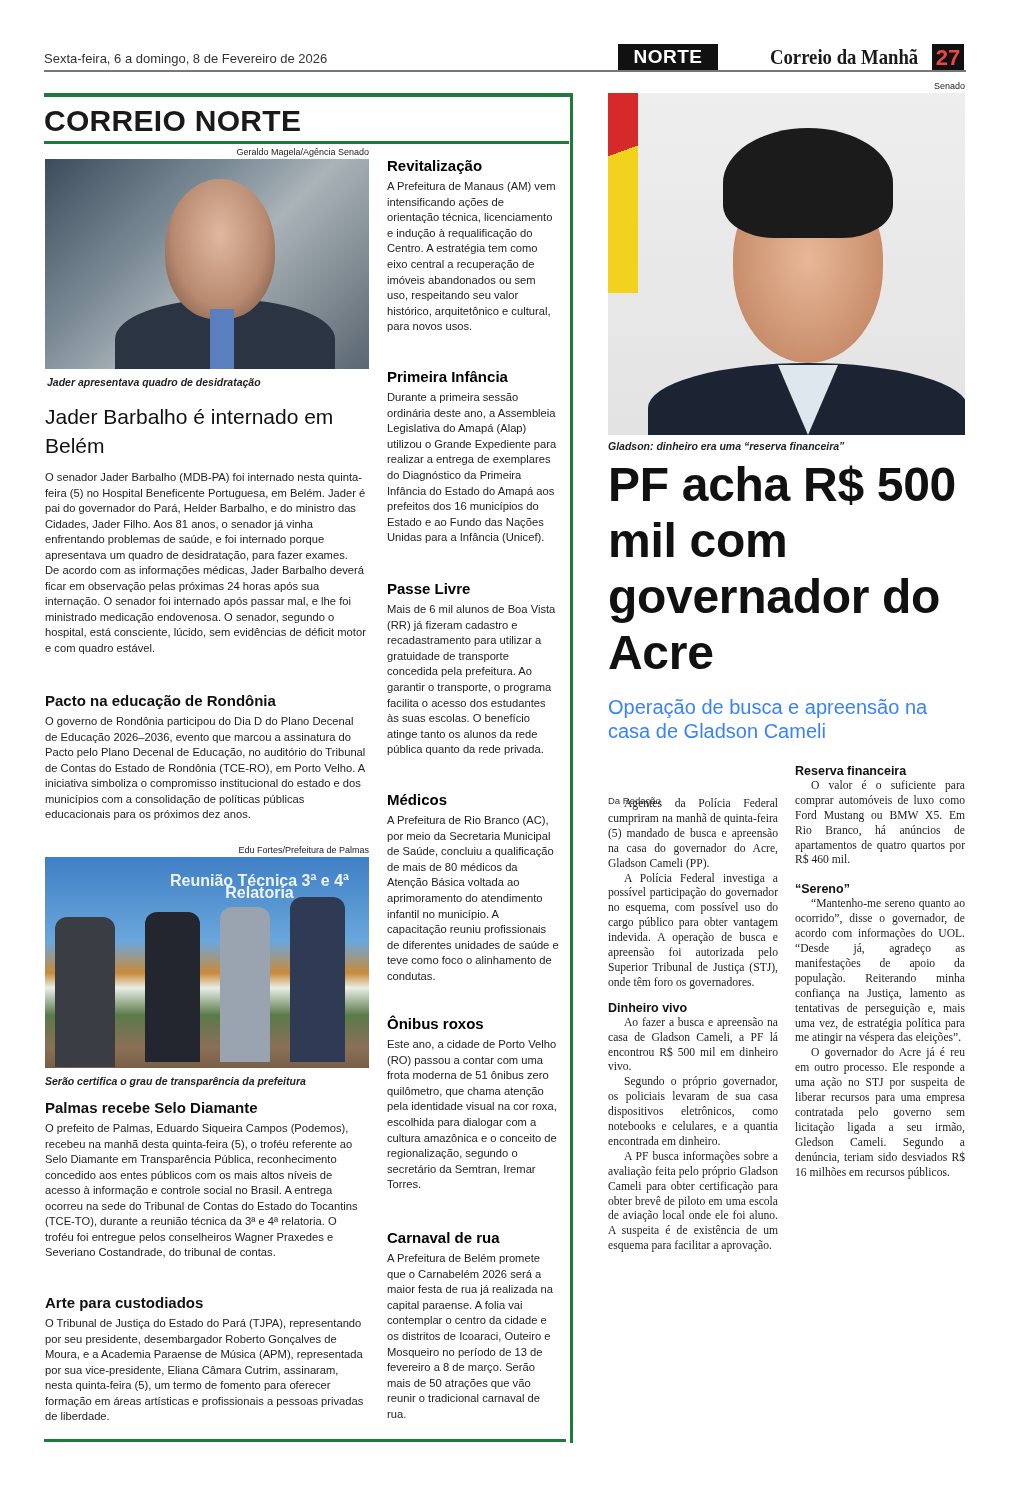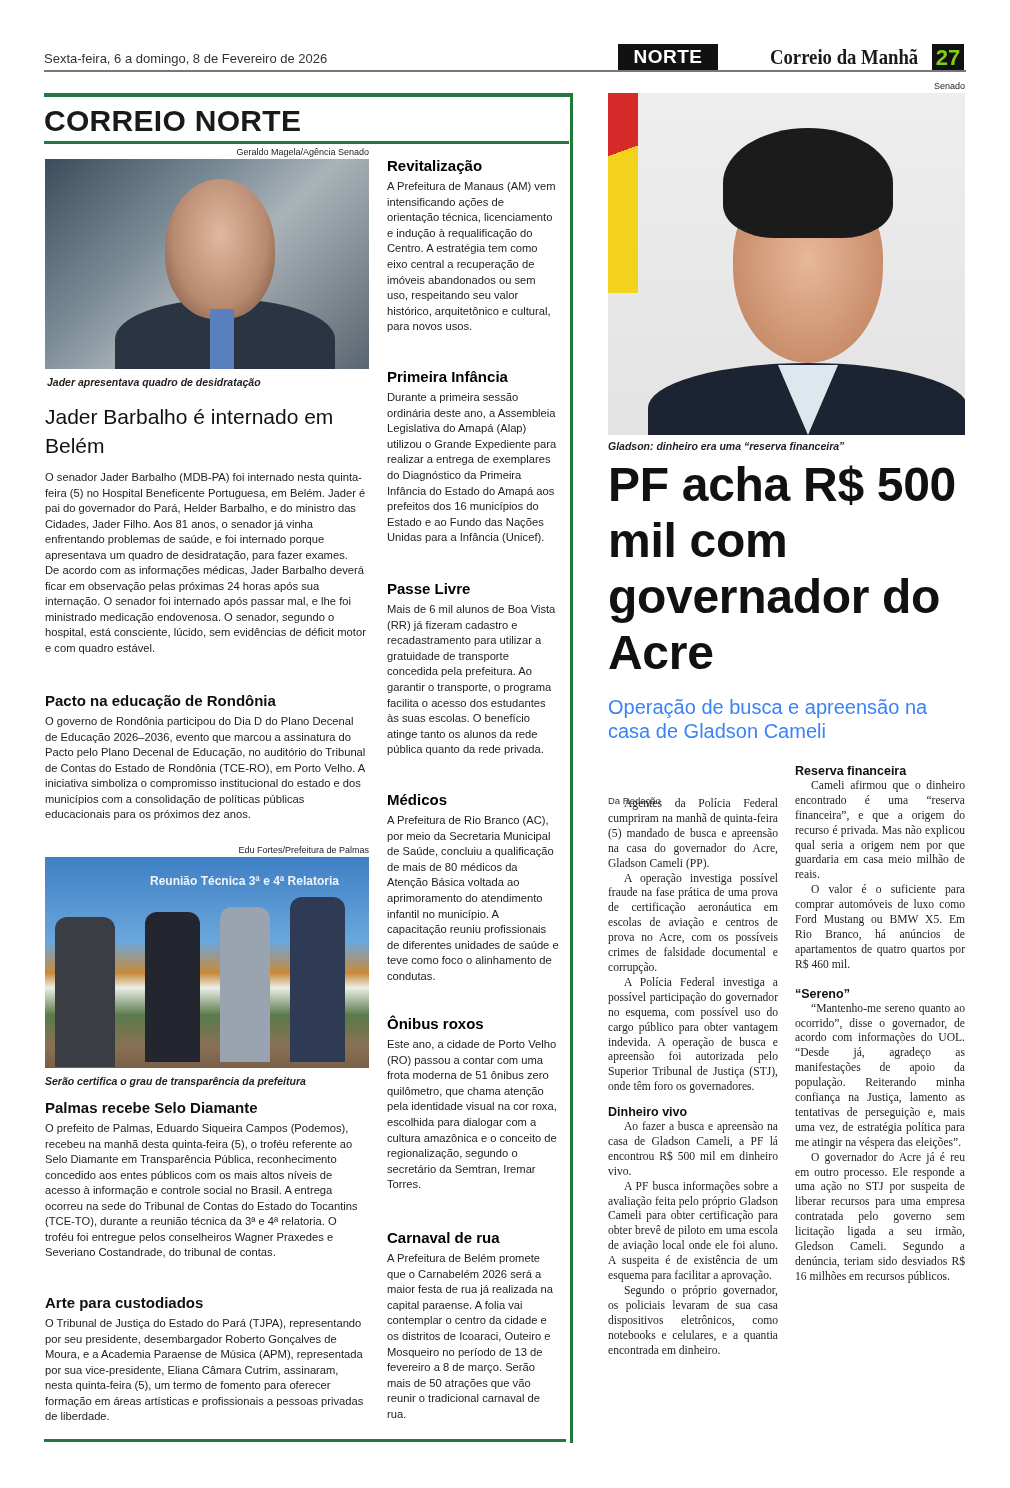--- a/index.html
+++ b/index.html
@@ -4,41 +4,41 @@
 <style>
   * { box-sizing: border-box; margin: 0; padding: 0; }
   body { width: 1010px; height: 1488px; background: #fff; position: relative; font-family: "Liberation Sans", "DejaVu Sans", sans-serif; color: #1a1a1a; overflow: hidden; }
   .abs { position: absolute; }
 
   
   .hdr-date { left: 44px; top: 51px; font-size: 13px; color: #333; }
   .hdr-rule { left: 44px; top: 70px; width: 922px; height: 2px; background: #777; }
   .hdr-section { left: 618px; top: 44px; width: 100px; height: 26px; background: #111; color: #fff; font-weight: bold; font-size: 19px; text-align: center; line-height: 26px; letter-spacing: 0.5px; }
   .hdr-brand { left: 770px; top: 44px; font-family: "Liberation Serif", serif; font-weight: bold; font-size: 22px; line-height: 26px; transform: scaleX(0.85); transform-origin: left; }
-  .hdr-page { left: 932px; top: 44px; width: 32px; height: 28px; background: #111; color: #84cc16; font-weight: bold; font-size: 22px; text-align: center; line-height: 28px; }
+  .hdr-page { left: 932px; top: 44px; width: 32px; height: 28px; background: #111; color: #ef4444; font-weight: bold; font-size: 22px; text-align: center; line-height: 28px; }
 
   
   .box-top { left: 44px; top: 93px; width: 528px; height: 4px; background: #1f7a3b; }
   .box-right { left: 570px; top: 93px; width: 3px; height: 1350px; background: #1f7a3b; }
   .box-title { left: 44px; top: 104px; font-size: 30px; font-weight: bold; letter-spacing: 0.3px; }
   .box-title-rule { left: 44px; top: 141px; width: 525px; height: 3px; background: #1f7a3b; }
   .box-bottom { left: 44px; top: 1439px; width: 522px; height: 3px; background: #1f7a3b; }
 
   .credit { font-size: 9px; color: #222; text-align: right; }
   .caption { font-size: 10.5px; font-style: italic; font-weight: bold; color: #222; }
 
   
   .photo { background: #888; overflow: hidden; }
   .photo-jader { left: 45px; top: 159px; width: 324px; height: 210px; background: linear-gradient(135deg, #3c4c5c 0%, #7b8b96 35%, #aab3b8 55%, #5a6670 100%); }
   .photo-jader .head { position:absolute; left: 120px; top: 20px; width: 110px; height: 140px; border-radius: 50% 50% 45% 45%; background: radial-gradient(ellipse at 50% 40%, #e0b8a0 0%, #b88a70 60%, #6a4a3a 100%); }
   .photo-jader .suit { position:absolute; left: 70px; top: 140px; width: 220px; height: 80px; border-radius: 50% 50% 0 0; background: #2a3442; }
   .photo-jader .tie { position:absolute; left: 165px; top: 150px; width: 24px; height: 60px; background: #5a7fbf; }
 
   .photo-palmas { left: 45px; top: 857px; width: 324px; height: 211px; background: linear-gradient(180deg, #3f7fc4 0%, #6aa7dd 40%, #c98a3a 55%, #e9eee6 62%, #5a7a4a 75%, #8a7055 90%, #7a5f48 100%); }
-  .photo-palmas .txt { position:absolute; left: 105px; top: 18px; color: #fff; font-weight: bold; font-size: 12px; line-height: 12px; text-align:left; opacity: .9; }
+  .photo-palmas .txt { position:absolute; left: 105px; top: 18px; color: #fff; font-weight: bold; font-size: 16px; line-height: 12px; text-align:center; opacity: .9; }
   .person { position:absolute; border-radius: 12px 12px 0 0; }
 
   .photo-gladson { left: 608px; top: 93px; width: 357px; height: 342px; background: linear-gradient(180deg, #eeeeee 0%, #e3e3e3 100%); }
   .photo-gladson .flag { position:absolute; left:0; top:0; width: 30px; height: 200px; background: linear-gradient(160deg, #d62a2a 0%, #d62a2a 30%, #f2d21d 30%, #f2d21d 100%); }
   .photo-gladson .hair { position:absolute; left: 115px; top: 35px; width: 170px; height: 110px; border-radius: 50% 50% 30% 30%; background: #1b1b1b; }
   .photo-gladson .face { position:absolute; left: 125px; top: 80px; width: 150px; height: 190px; border-radius: 45% 45% 50% 50%; background: radial-gradient(ellipse at 50% 45%, #e8b899 0%, #c98e6c 70%, #9a6a4e 100%); }
   .photo-gladson .suit { position:absolute; left: 40px; top: 270px; width: 320px; height: 90px; border-radius: 50% 50% 0 0; background: #1c2433; }
   .photo-gladson .shirt { position:absolute; left: 170px; top: 272px; width: 60px; height: 70px; background: #dfe7ee; clip-path: polygon(0 0, 100% 0, 50% 100%); }
 
   
@@ -134,28 +134,26 @@
     <div class="shirt"></div>
 </div>
 <div class="abs caption" style="left:608px; top:440px;">Gladson: dinheiro era uma “reserva financeira”</div>
 
 <div class="abs big-h">PF acha R$ 500 mil com governador do Acre</div>
 <div class="abs deck">Operação de busca e apreensão na casa de Gladson Cameli</div>
 <div class="abs byline">Da Redação</div>
 
 <div class="abs serif-col" style="left:608px; top:797px;">
   <p>Agentes da Polícia Federal cumpriram na manhã de quinta-feira (5) mandado de busca e apreensão na casa do governador do Acre, Gladson Cameli (PP).</p>
-  <p>A operação investiga possível fraude na fase prática de uma prova de certificação aeronáutica em escolas de aviação e centros de prova no Acre, com os possíveis crimes de falsidade documental e corrupção.</p>
   <p>A Polícia Federal investiga a possível participação do governador no esquema, com possível uso do cargo público para obter vantagem indevida. A operação de busca e apreensão foi autorizada pelo Superior Tribunal de Justiça (STJ), onde têm foro os governadores.</p>
   <div class="rs-h" style="font-family:'Liberation Sans',sans-serif; margin-top:10px; text-indent:0;">Dinheiro vivo</div>
   <p>Ao fazer a busca e apreensão na casa de Gladson Cameli, a PF lá encontrou R$ 500 mil em dinheiro vivo.</p>
+  <p>Segundo o próprio governador, os policiais levaram de sua casa dispositivos eletrônicos, como notebooks e celulares, e a quantia encontrada em dinheiro.</p>
   <p>A PF busca informações sobre a avaliação feita pelo próprio Gladson Cameli para obter certificação para obter brevê de piloto em uma escola de aviação local onde ele foi aluno. A suspeita é de existência de um esquema para facilitar a aprovação.</p>
-  <p>Segundo o próprio governador, os policiais levaram de sua casa dispositivos eletrônicos, como notebooks e celulares, e a quantia encontrada em dinheiro.</p>
 </div>
 
 <div class="abs serif-col" style="left:795px; top:764px;">
   <div class="rs-h" style="font-family:'Liberation Sans',sans-serif;">Reserva financeira</div>
-  <p>Cameli afirmou que o dinheiro encontrado é uma “reserva financeira”, e que a origem do recurso é privada. Mas não explicou qual seria a origem nem por que guardaria em casa meio milhão de reais.</p>
   <p>O valor é o suficiente para comprar automóveis de luxo como Ford Mustang ou BMW X5. Em Rio Branco, há anúncios de apartamentos de quatro quartos por R$ 460 mil.</p>
   <div class="rs-h" style="font-family:'Liberation Sans',sans-serif; margin-top:14px;">“Sereno”</div>
   <p>“Mantenho-me sereno quanto ao ocorrido”, disse o governador, de acordo com informações do UOL. “Desde já, agradeço as manifestações de apoio da população. Reiterando minha confiança na Justiça, lamento as tentativas de perseguição e, mais uma vez, de estratégia política para me atingir na véspera das eleições”.</p>
   <p>O governador do Acre já é reu em outro processo. Ele responde a uma ação no STJ por suspeita de liberar recursos para uma empresa contratada pelo governo sem licitação ligada a seu irmão, Gledson Cameli. Segundo a denúncia, teriam sido desviados R$ 16 milhões em recursos públicos.</p>
 </div>
 
 </body></html>

